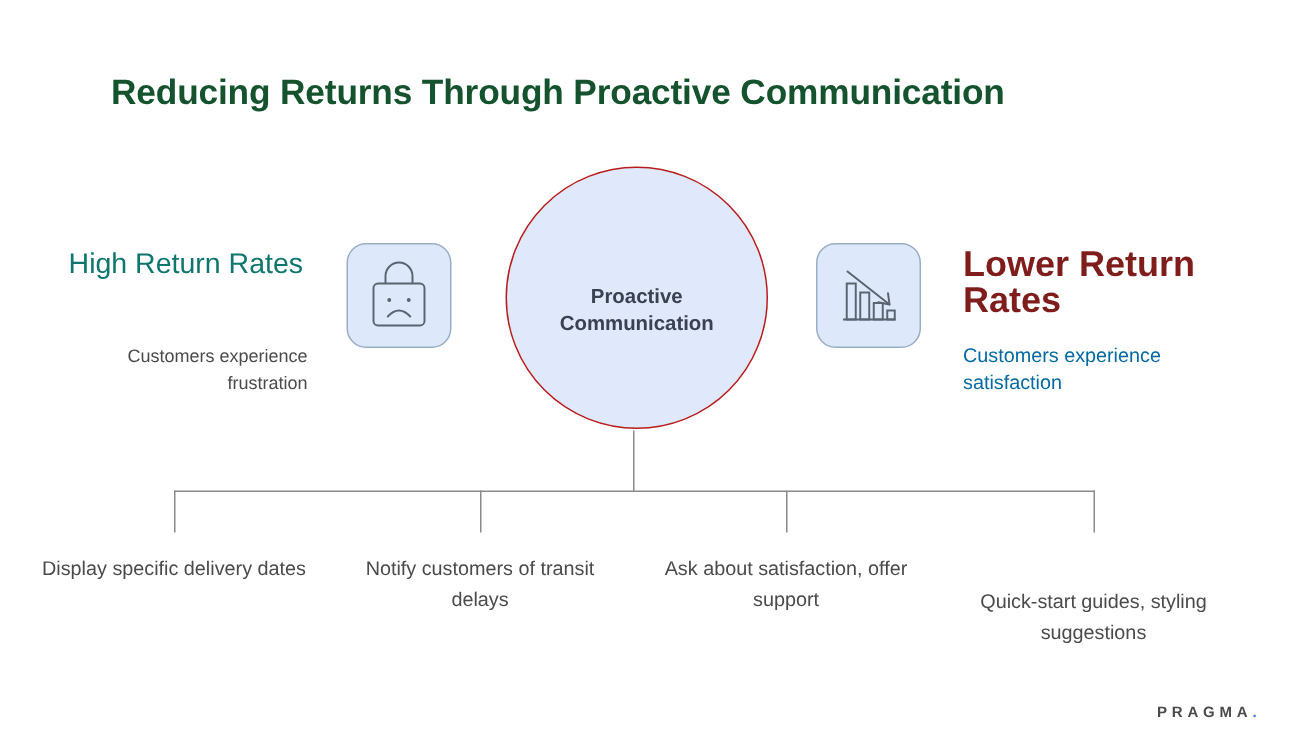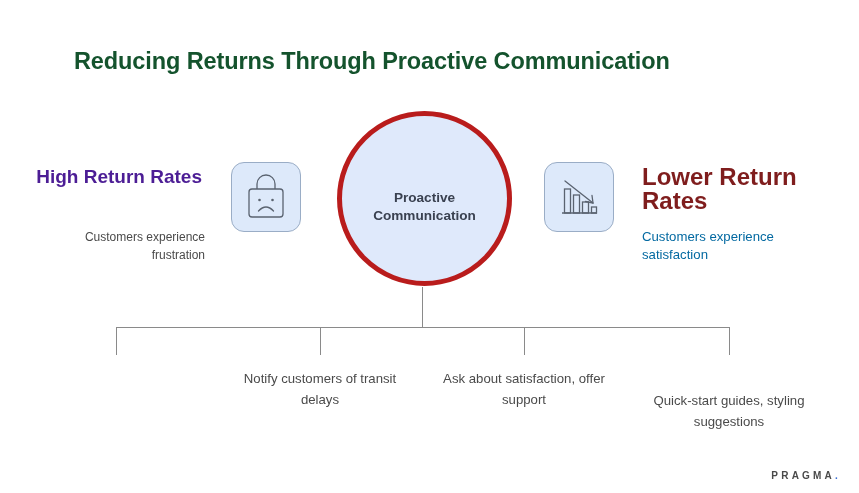--- a/index.html
+++ b/index.html
@@ -35,23 +35,23 @@
   }
 
   
   .left-head {
     position: absolute;
     left: 30px;
     top: 165px;
     width: 172px;
     text-align: right;
     font-size: 19px;
-    font-weight: bold;
+    font-weight: normal;
     line-height: 24px;
-    color: #4c1d95;
+    color: #0f766e;
   }
   .left-sub {
     position: absolute;
     left: 40px;
     top: 228px;
     width: 165px;
     text-align: right;
     font-size: 12px;
     line-height: 18px;
     color: #4a4a4a;
@@ -96,21 +96,21 @@
 
   
   .center-circle {
     position: absolute;
     left: 337px;
     top: 111px;
     width: 175px;
     height: 175px;
     border-radius: 50%;
     background: #dfe9fb;
-    border: 5px solid #b91c1c;
+    border: 1px solid #b91c1c;
     box-sizing: border-box;
     display: flex;
     align-items: center;
     justify-content: center;
   }
   .center-label {
     font-size: 13.6px;
     font-weight: bold;
     line-height: 18px;
     color: #3a4150;
@@ -209,19 +209,20 @@
   <div class="right-head">Lower Return Rates</div>
   <div class="right-sub">Customers experience satisfaction</div>
 
   <div class="conn conn-stem"></div>
   <div class="conn conn-bar"></div>
   <div class="conn conn-drop" style="left:116px;"></div>
   <div class="conn conn-drop" style="left:320px;"></div>
   <div class="conn conn-drop" style="left:524px;"></div>
   <div class="conn conn-drop" style="left:729px;"></div>
 
+  <div class="caption" style="left:21px;">Display specific delivery dates</div>
   <div class="caption" style="left:429px;">Ask about satisfaction, offer support</div>
   <div class="caption" style="left:225px;">Notify customers of transit delays</div>
   <div class="caption" style="left:634px;margin-top:22px;">Quick-start guides, styling suggestions</div>
 
   <div class="brand"><span>PRAGMA</span><span class="dot">.</span></div>
 
 </div>
 
 </body></html>

